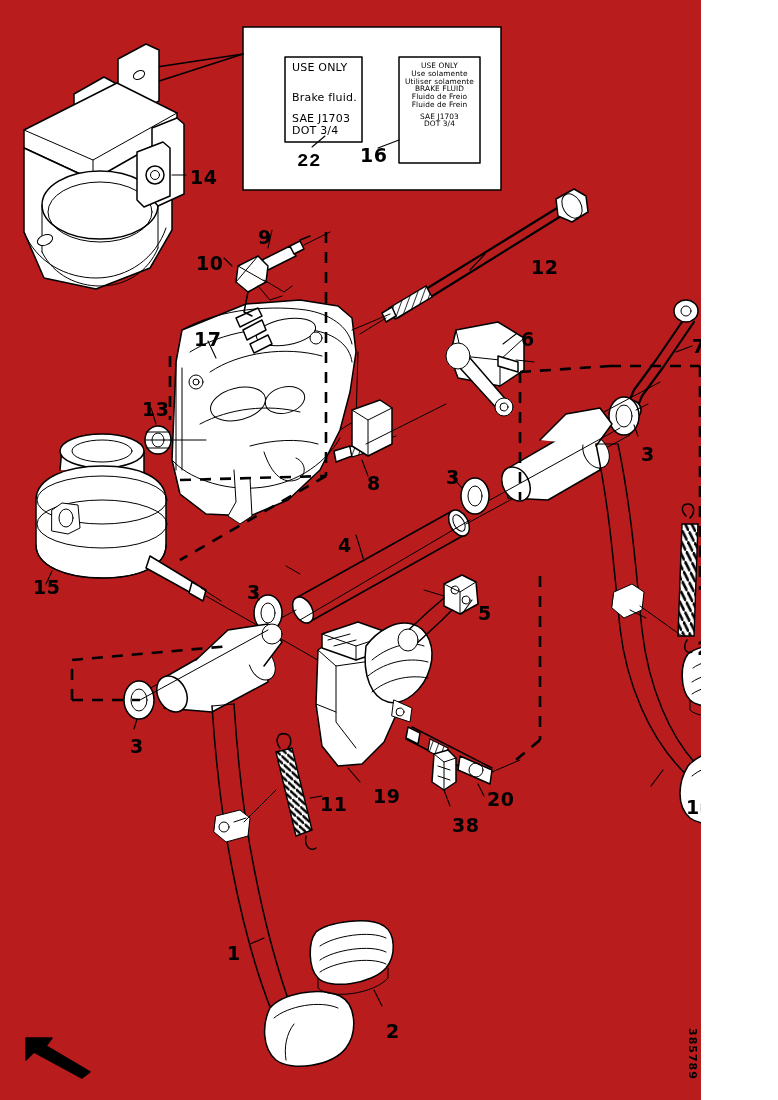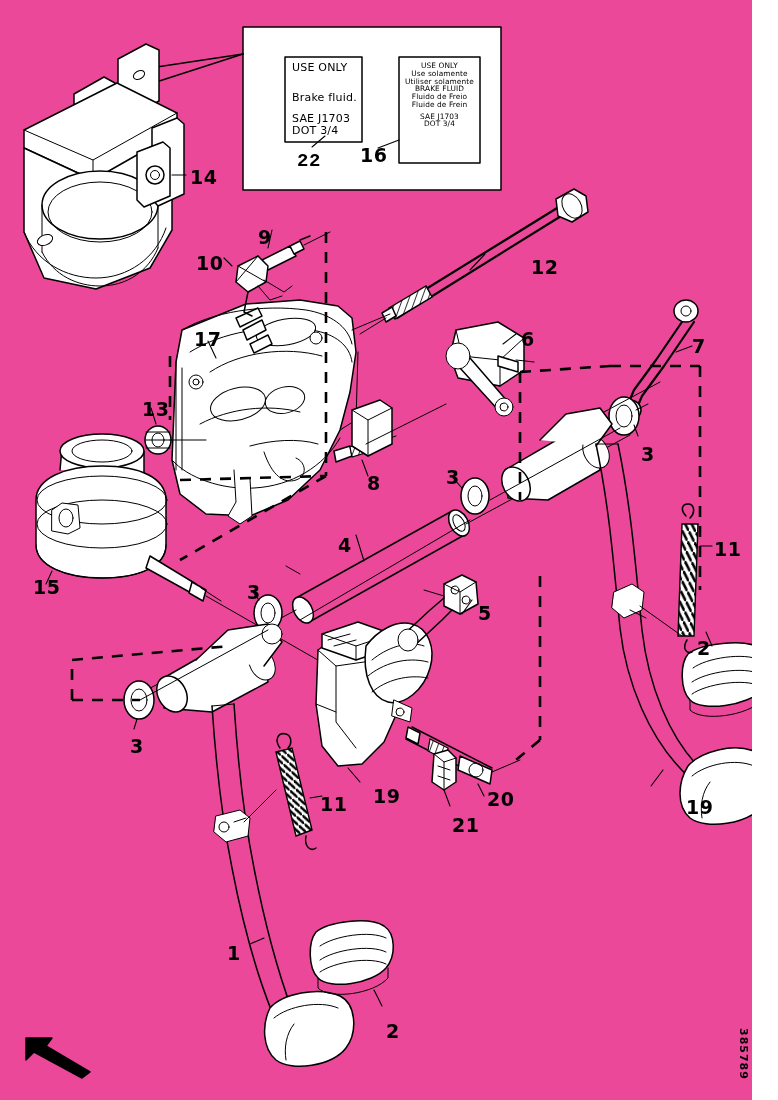--- a/index.html
+++ b/index.html
@@ -6,24 +6,25 @@
   html, body {
     margin: 0;
     padding: 0;
     background: #ffffff;
   }
   body {
     font-family: "Liberation Sans", sans-serif;
   }
   #diagram-page {
     position: relative;
-    width: 752px;
+    width: 678px;
     height: 1100px;
-    background: #ec4899;
+    background: #b91c1c;
     overflow: hidden;
+    padding-left: 23px;
   }
   #art-layer {
     position: absolute;
     left: 0;
     top: 0;
     width: 778px;
     height: 1100px;
   }
   .callout {
     position: absolute;
@@ -509,21 +510,21 @@
       <div class="callout" style="left: 338px; top: 536px;">4</div>
       <div class="callout" style="left: 714px; top: 540px;">11</div>
       <div class="callout" style="left: 33px; top: 578px;">15</div>
       <div class="callout" style="left: 247px; top: 583px;">3</div>
       <div class="callout" style="left: 478px; top: 604px;">5</div>
       <div class="callout" style="left: 697px; top: 639px;">2</div>
       <div class="callout" style="left: 130px; top: 737px;">3</div>
       <div class="callout" style="left: 320px; top: 795px;">11</div>
       <div class="callout" style="left: 373px; top: 787px;">19</div>
       <div class="callout" style="left: 487px; top: 790px;">20</div>
-      <div class="callout" style="left: 452px; top: 816px;">21</div>
+      <div class="callout" style="left: 452px; top: 816px;">38</div>
       <div class="callout" style="left: 648px; top: 798px; margin-left: 38px;">19</div>
       <div class="callout" style="left: 227px; top: 944px;">1</div>
       <div class="callout" style="left: 386px; top: 1022px;">2</div>
     </div>
 
   <div id="drawing-number">385789</div>
 
 </div>
 
 </body></html>

